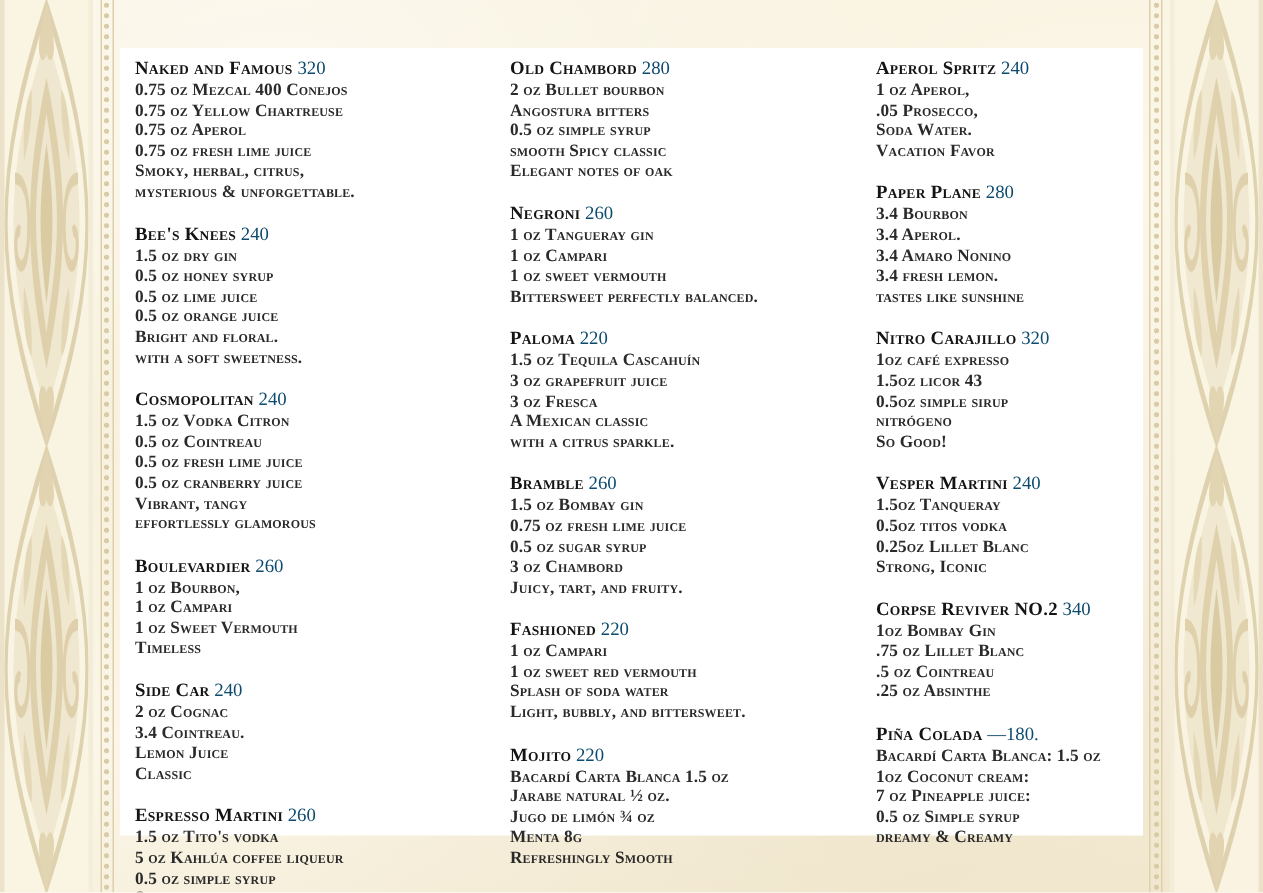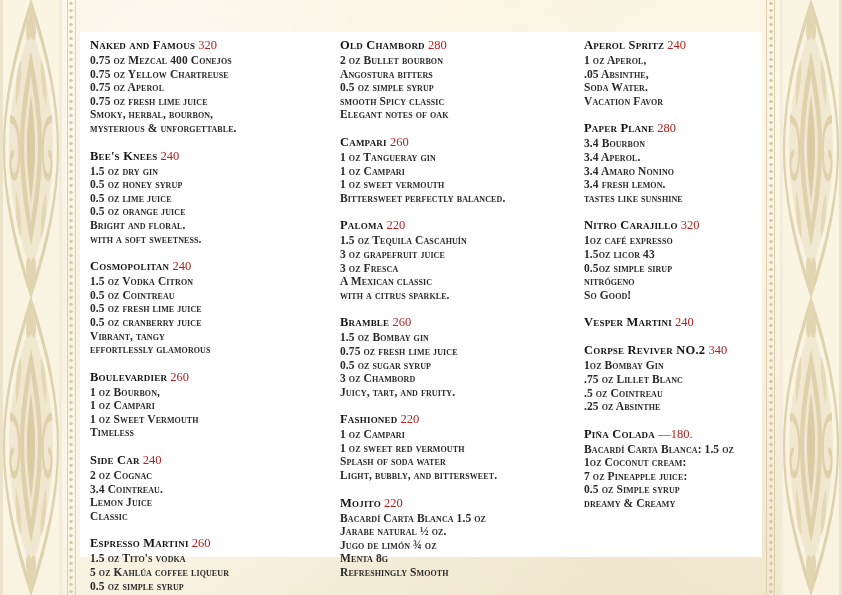--- a/index.html
+++ b/index.html
@@ -114,21 +114,21 @@
     margin-bottom: 1px;
   }
   .cocktail-name {
     font-weight: bold;
     letter-spacing: .2px;
   }
   .cocktail-price {
     font-weight: normal;
     font-variant: normal;
     font-size: 12.5px;
-    color: #b91c1c;
+    color: #0c4a6e;
   }
 
   .cocktail-lines {
     list-style: none;
     margin: 0;
     padding: 0;
     font-weight: bold;
   }
   .cocktail-lines li {
     font-variant: small-caps;
@@ -191,21 +191,21 @@
   <div id="content-card">
     <div id="columns">
         <div class="menu-column col-0">
           <div class="cocktail">
             <div class="cocktail-head"><span class="cocktail-name">Naked and Famous</span> <span class="cocktail-price">320</span></div>
             <ul class="cocktail-lines">
               <li>0.75 oz Mezcal 400 Conejos</li>
               <li>0.75 oz Yellow Chartreuse</li>
               <li>0.75 oz Aperol</li>
               <li>0.75 oz fresh lime juice</li>
-              <li>Smoky, herbal, bourbon,</li>
+              <li>Smoky, herbal, citrus,</li>
               <li>mysterious &amp; unforgettable.</li>
             </ul>
           </div>
           <div class="cocktail">
             <div class="cocktail-head"><span class="cocktail-name">Bee's Knees</span> <span class="cocktail-price">240</span></div>
             <ul class="cocktail-lines">
               <li>1.5 oz dry gin</li>
               <li>0.5 oz honey syrup</li>
               <li>0.5 oz lime juice</li>
               <li>0.5 oz orange juice</li>
@@ -257,21 +257,21 @@
             <div class="cocktail-head"><span class="cocktail-name">Old Chambord</span> <span class="cocktail-price">280</span></div>
             <ul class="cocktail-lines">
               <li>2 oz Bullet bourbon</li>
               <li>Angostura bitters</li>
               <li>0.5 oz simple syrup</li>
               <li> smooth Spicy classic</li>
               <li>Elegant notes of oak</li>
             </ul>
           </div>
           <div class="cocktail">
-            <div class="cocktail-head"><span class="cocktail-name">Campari</span> <span class="cocktail-price">260</span></div>
+            <div class="cocktail-head"><span class="cocktail-name">Negroni</span> <span class="cocktail-price">260</span></div>
             <ul class="cocktail-lines">
               <li>1 oz Tangueray gin</li>
               <li>1 oz Campari</li>
               <li>1 oz  sweet vermouth</li>
               <li>Bittersweet perfectly balanced.</li>
             </ul>
           </div>
           <div class="cocktail">
             <div class="cocktail-head"><span class="cocktail-name">Paloma</span> <span class="cocktail-price">220</span></div>
             <ul class="cocktail-lines">
@@ -310,21 +310,21 @@
               <li>Menta 8g</li>
               <li>Refreshingly Smooth</li>
             </ul>
           </div>
         </div>
         <div class="menu-column col-2">
           <div class="cocktail">
             <div class="cocktail-head"><span class="cocktail-name">Aperol Spritz</span> <span class="cocktail-price">240</span></div>
             <ul class="cocktail-lines">
               <li>1 oz Aperol,</li>
-              <li>.05 Absinthe,</li>
+              <li>.05 Prosecco,</li>
               <li>Soda Water.</li>
               <li>Vacation Favor</li>
             </ul>
           </div>
           <div class="cocktail">
             <div class="cocktail-head"><span class="cocktail-name">Paper Plane</span> <span class="cocktail-price">280</span></div>
             <ul class="cocktail-lines">
               <li>3.4 Bourbon</li>
               <li>3.4 Aperol.</li>
               <li>3.4 Amaro Nonino</li>
@@ -337,20 +337,26 @@
             <ul class="cocktail-lines">
               <li>1oz café expresso</li>
               <li>1.5oz licor 43</li>
               <li>0.5oz simple sirup</li>
               <li>nitrógeno</li>
               <li>So Good!</li>
             </ul>
           </div>
           <div class="cocktail">
             <div class="cocktail-head"><span class="cocktail-name">Vesper Martini</span> <span class="cocktail-price">240</span></div>
+            <ul class="cocktail-lines">
+              <li>1.5oz Tanqueray</li>
+              <li>0.5oz titos vodka</li>
+              <li>0.25oz Lillet Blanc</li>
+              <li>Strong, Iconic</li>
+            </ul>
           </div>
           <div class="cocktail">
             <div class="cocktail-head"><span class="cocktail-name">Corpse Reviver NO.2</span> <span class="cocktail-price">340</span></div>
             <ul class="cocktail-lines">
               <li>1oz Bombay Gin</li>
               <li>.75 oz Lillet Blanc</li>
               <li>.5 oz Cointreau</li>
               <li>.25 oz Absinthe</li>
             </ul>
           </div>

